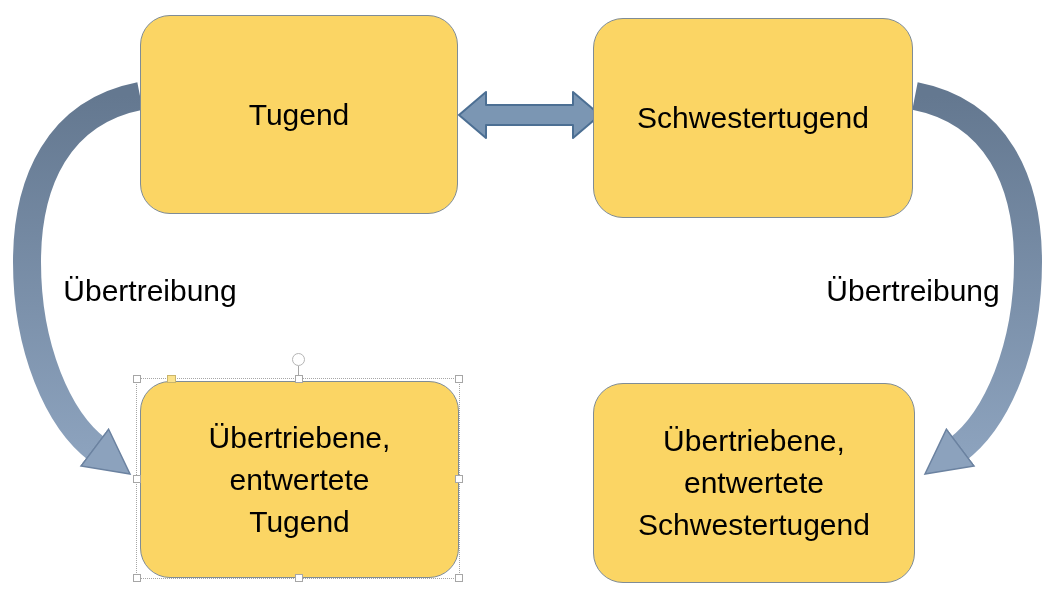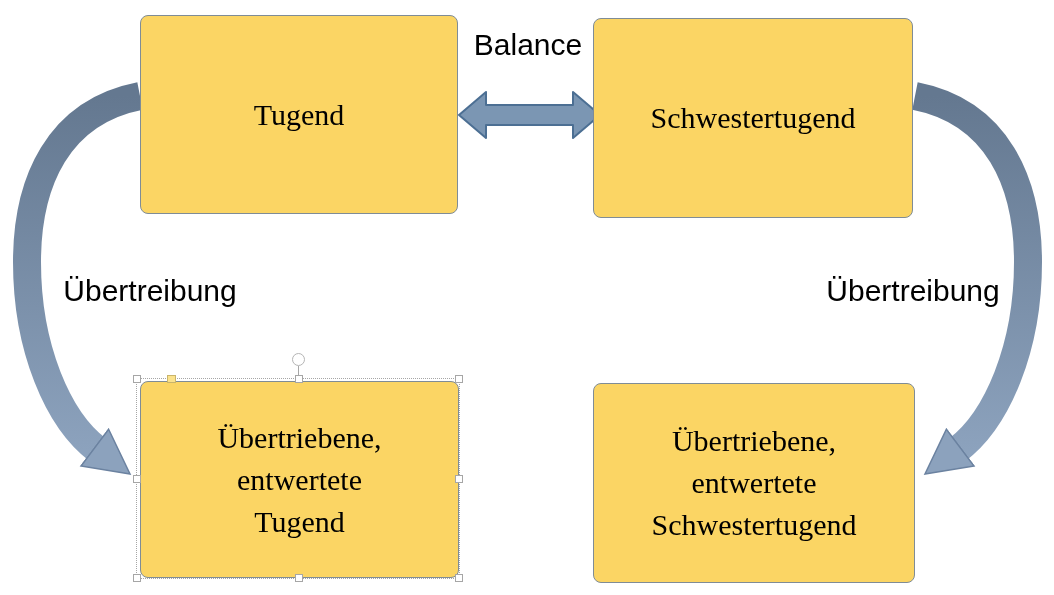--- a/index.html
+++ b/index.html
@@ -19,24 +19,23 @@
     background:#ffffff;
     overflow:hidden;
     font-family:"Liberation Sans",sans-serif;
     color:var(--text-color);
   }
   .arrow-layer{position:absolute;left:0;top:0;width:1054px;height:595px;}
   .node{
     position:absolute;
     background:var(--node-fill);
     border:1.6px solid var(--node-border);
-    border-radius:8px;
+    border-radius:30px;
     display:flex;align-items:center;justify-content:center;
     box-sizing:border-box;
-    font-family:Liberation Serif, serif;
   }
   .node-label{
     font-size:30px;
     line-height:1.4;
     text-align:center;
     white-space:pre-line;
     color:var(--text-color);
   }
   .float-label{
     position:absolute;
@@ -127,21 +126,20 @@
 entwertete
 Tugend</div>
   </div>
 
   <div class="node" id="node-bottom-right">
     <div class="node-label">Übertriebene,
 entwertete
 Schwestertugend</div>
   </div>
 
-  <div class="float-label" id="label-balance">Balance</div>
   <div class="float-label" id="label-exag-left">Übertreibung</div>
   <div class="float-label" id="label-exag-right">Übertreibung</div>
 
   <div class="selection-box">
     <div class="rotate-stem"></div>
     <div class="rotate-handle"></div>
     <div class="adjust-handle"></div>
     <div class="handle h-tl"></div>
     <div class="handle h-tm"></div>
     <div class="handle h-tr"></div>

